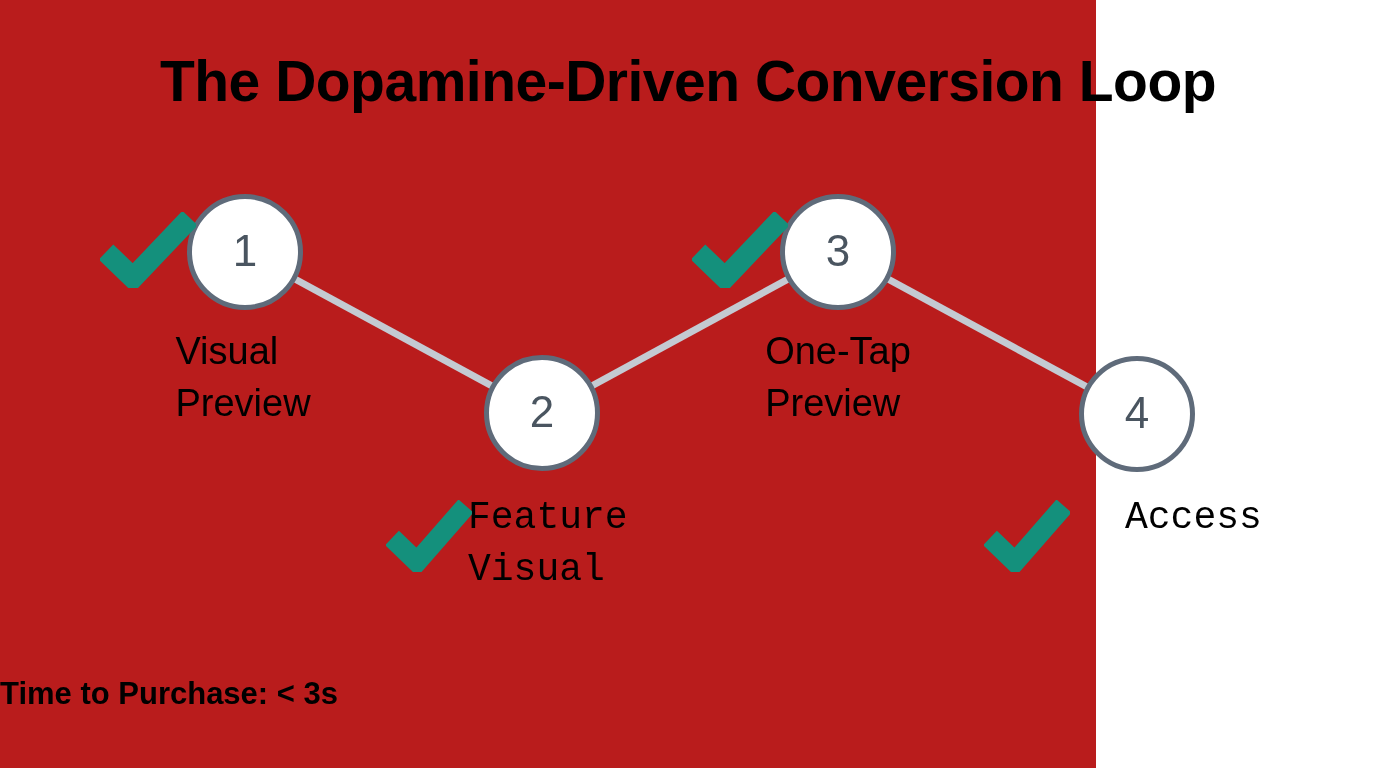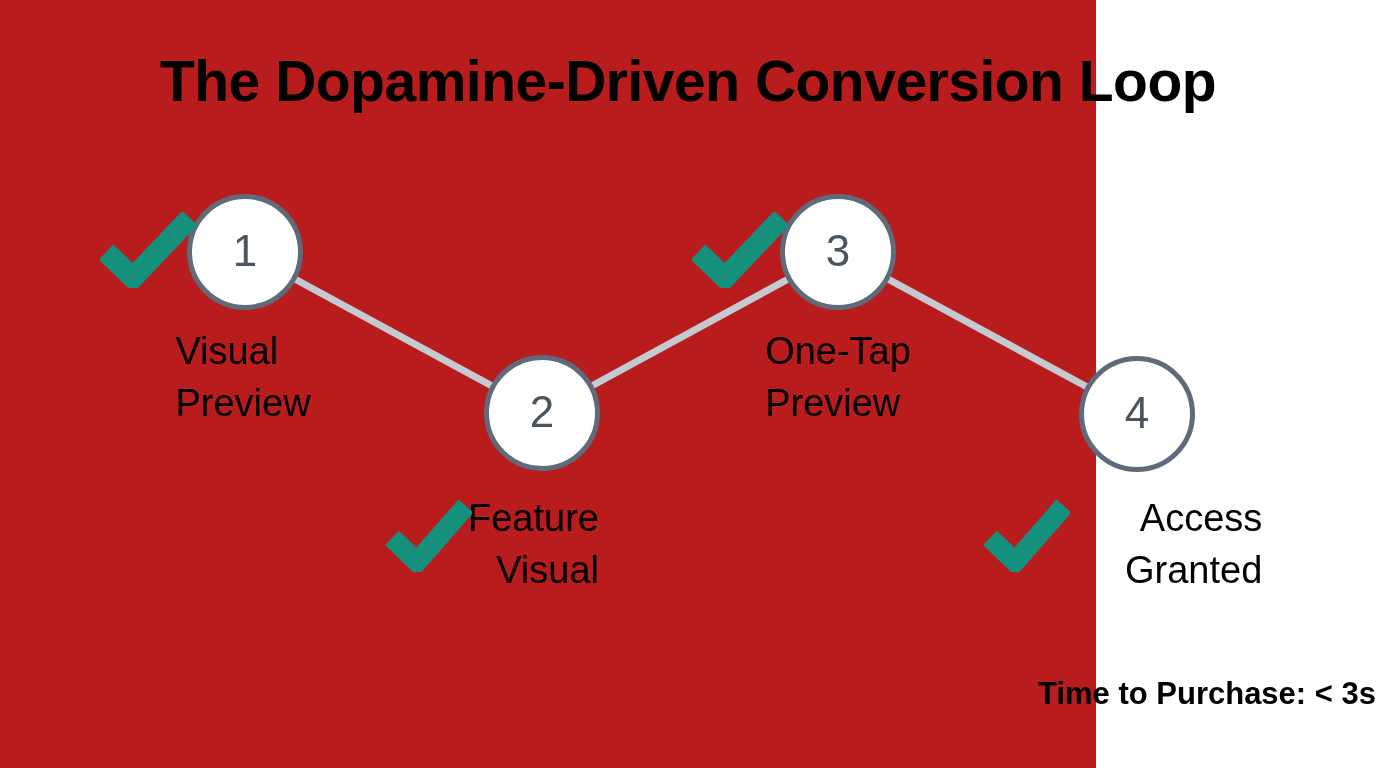--- a/index.html
+++ b/index.html
@@ -84,35 +84,35 @@
     font-weight: normal;
     color: #000000;
     text-align: left;
     white-space: nowrap;
   }
   .node-label .lbl-line { display: block; }
 
   
   .label-centered { transform: translateX(-50%); }
   
-  .label-right { text-align: right; }
+  .label-right { text-align: left; font-family: Liberation Mono, monospace; }
 
   
   .checkmark {
     position: absolute;
     z-index: 5;
   }
 
   
   .footer-note {
     position: absolute;
     left: 0;
     top: 676px;
     width: 1376px;
-    text-align: right;
+    text-align: left;
     font-size: 31px;
     font-weight: bold;
     color: #000000;
     white-space: nowrap;
     z-index: 4;
   }
 </style>
 </head>
 <body>
 
@@ -171,18 +171,17 @@
     <span class="lbl-line">Visual</span>
   </div>
 
   <div class="node-label label-centered" style="left:838px; top:325px;">
     <span class="lbl-line">One-Tap</span>
     <span class="lbl-line">Preview</span>
   </div>
 
   <div class="node-label label-right" style="left:1125px; top:492px;">
     <span class="lbl-line">Access</span>
-    <span class="lbl-line">Granted</span>
   </div>
 
   <div class="footer-note">Time to Purchase: &lt; 3s</div>
 
 </div>
 
 </body></html>

